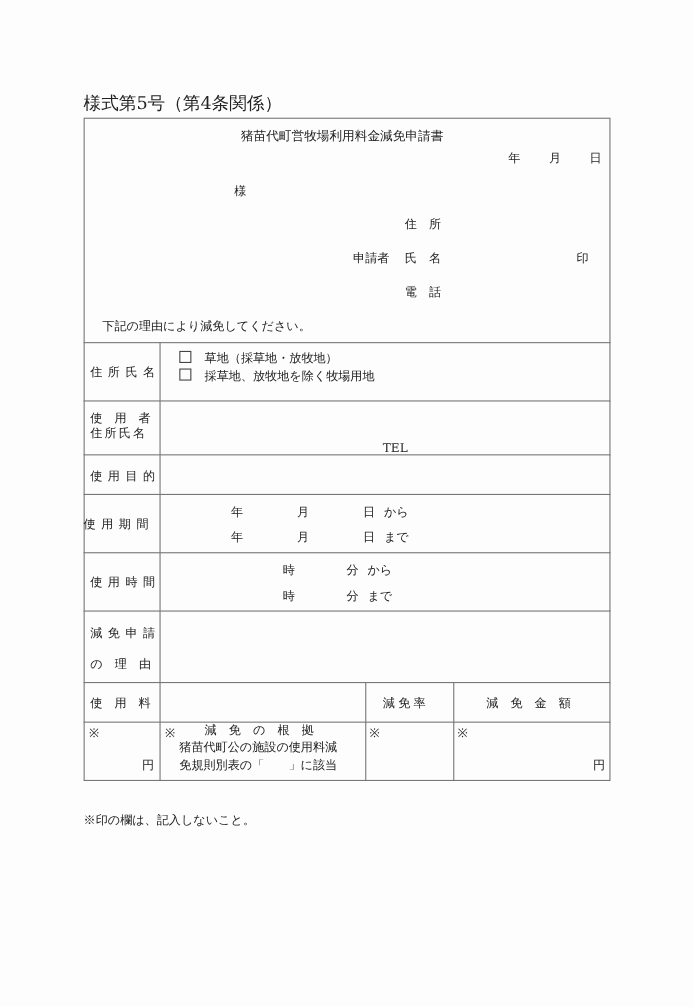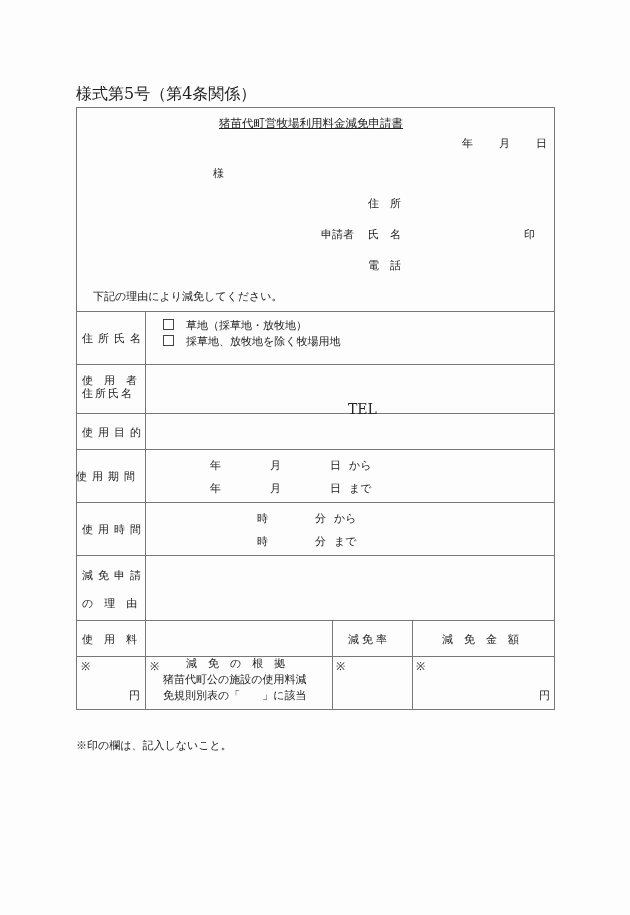--- a/index.html
+++ b/index.html
@@ -6,21 +6,21 @@
   body {
     width: 630px; height: 915px; position: relative; overflow: hidden;
     font-family: "DejaVu Serif", "Liberation Serif", serif;
     color: #222; font-size: 11px;
   }
   .abs { position: absolute; white-space: nowrap; }
   .form-number { left: 76px; top: 84px; font-size: 16px; }
   .frame { position: absolute; left: 76px; top: 107px; width: 479px; height: 603px; border: 1px solid #777; box-sizing: border-box; }
   .hline { position: absolute; height: 0; border-top: 1px solid #777; }
   .vline { position: absolute; width: 0; border-left: 1px solid #777; }
-  .title { left: 219px; top: 116px; font-size: 11.5px; text-decoration: underline; }
+  .title { left: 219px; top: 116px; font-size: 11.5px; }
   .wide { letter-spacing: 5px; }
   .cb { display: inline-block; width: 9px; height: 9px; border: 1px solid #444; margin-right: 12px; vertical-align: -1px; }
 </style>
 </head>
 <body>
 
 <div class="abs form-number">様式第5号（第4条関係）</div>
 
 <div class="frame"></div>
 
@@ -52,21 +52,21 @@
 <div class="abs wide" style="left:82px;top:331px">住所氏名</div>
 <div class="abs" style="left:163px;top:318px">
   <span class="cb"></span><span>草地（採草地・放牧地）</span>
 </div>
 <div class="abs" style="left:163px;top:334px">
   <span class="cb"></span><span>採草地、放牧地を除く牧場用地</span>
 </div>
 
 <div class="abs" style="left:82px;top:373px">使　用　者</div>
 <div class="abs wide" style="left:82px;top:386px;letter-spacing:2px">住所氏名</div>
-<div class="abs" style="left:348px;top:401px;font-size:14px">TEL</div>
+<div class="abs" style="left:348px;top:401px;font-size:11px">TEL</div>
 <div class="abs" style="left:150px;top:366px;width:400px;height:45px"></div>
 
 <div class="abs wide" style="left:82px;top:425px">使用目的</div>
 <div class="abs" style="left:150px;top:415px;width:400px;height:32px"></div>
 
 <div class="abs wide" style="left:76px;top:469px">使用期間</div>
 <div class="abs" style="left:210px;top:458px">年</div>
 <div class="abs" style="left:270px;top:458px">月</div>
 <div class="abs" style="left:330px;top:458px">日</div>
 <div class="abs" style="left:349px;top:458px">から</div>

